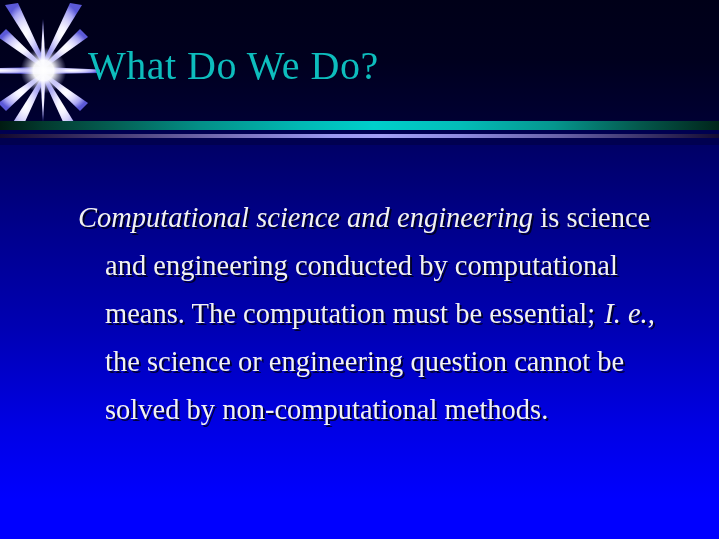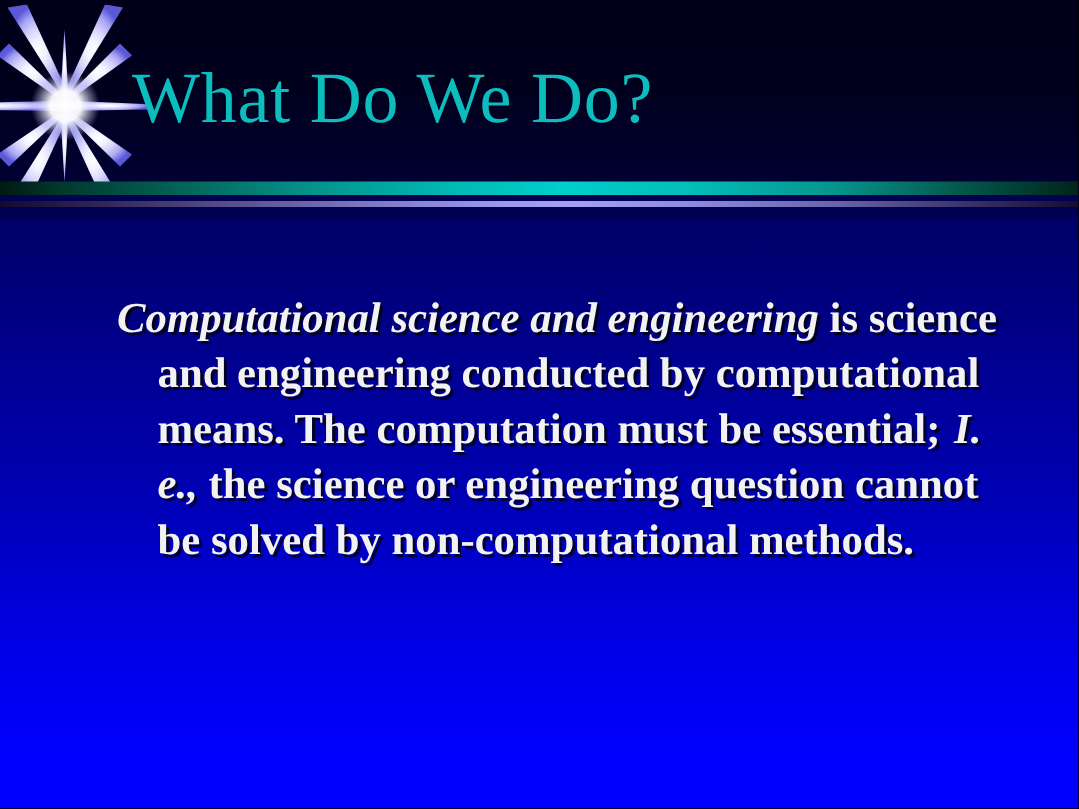--- a/index.html
+++ b/index.html
@@ -42,21 +42,21 @@
     position: absolute;
     left: 0; top: 0;
     width: 719px;
     height: 120px;
   }
   #slide-title {
     position: absolute;
     left: 88px;
     top: 38px;
     width: 600px;
-    font-size: 48px;
+    font-size: 40px;
     line-height: 56px;
     color: #0dbdbd;
     white-space: nowrap;
     letter-spacing: 0.5px;
   }
 
   
   #divider-cyan {
     position: absolute;
     left: 0;
@@ -110,26 +110,25 @@
     background: #000050;
   }
 
   
   #body-block {
     position: absolute;
     left: 78px;
     top: 194px;
     width: 560px;
     font-size: 28.5px;
-    line-height: 37px;
+    line-height: 48px;
     color: #f2f2f2;
     text-indent: 0px;
     padding-left: 27px;
     text-shadow: 2px 2px 0 rgba(0, 0, 0, 0.72);
-    font-weight: bold;
   }
   #body-block .hang {
     display: block;
     text-indent: -27px;
   }
   .ital {
     font-style: italic;
   }
   .sp {
     display: inline-block;

